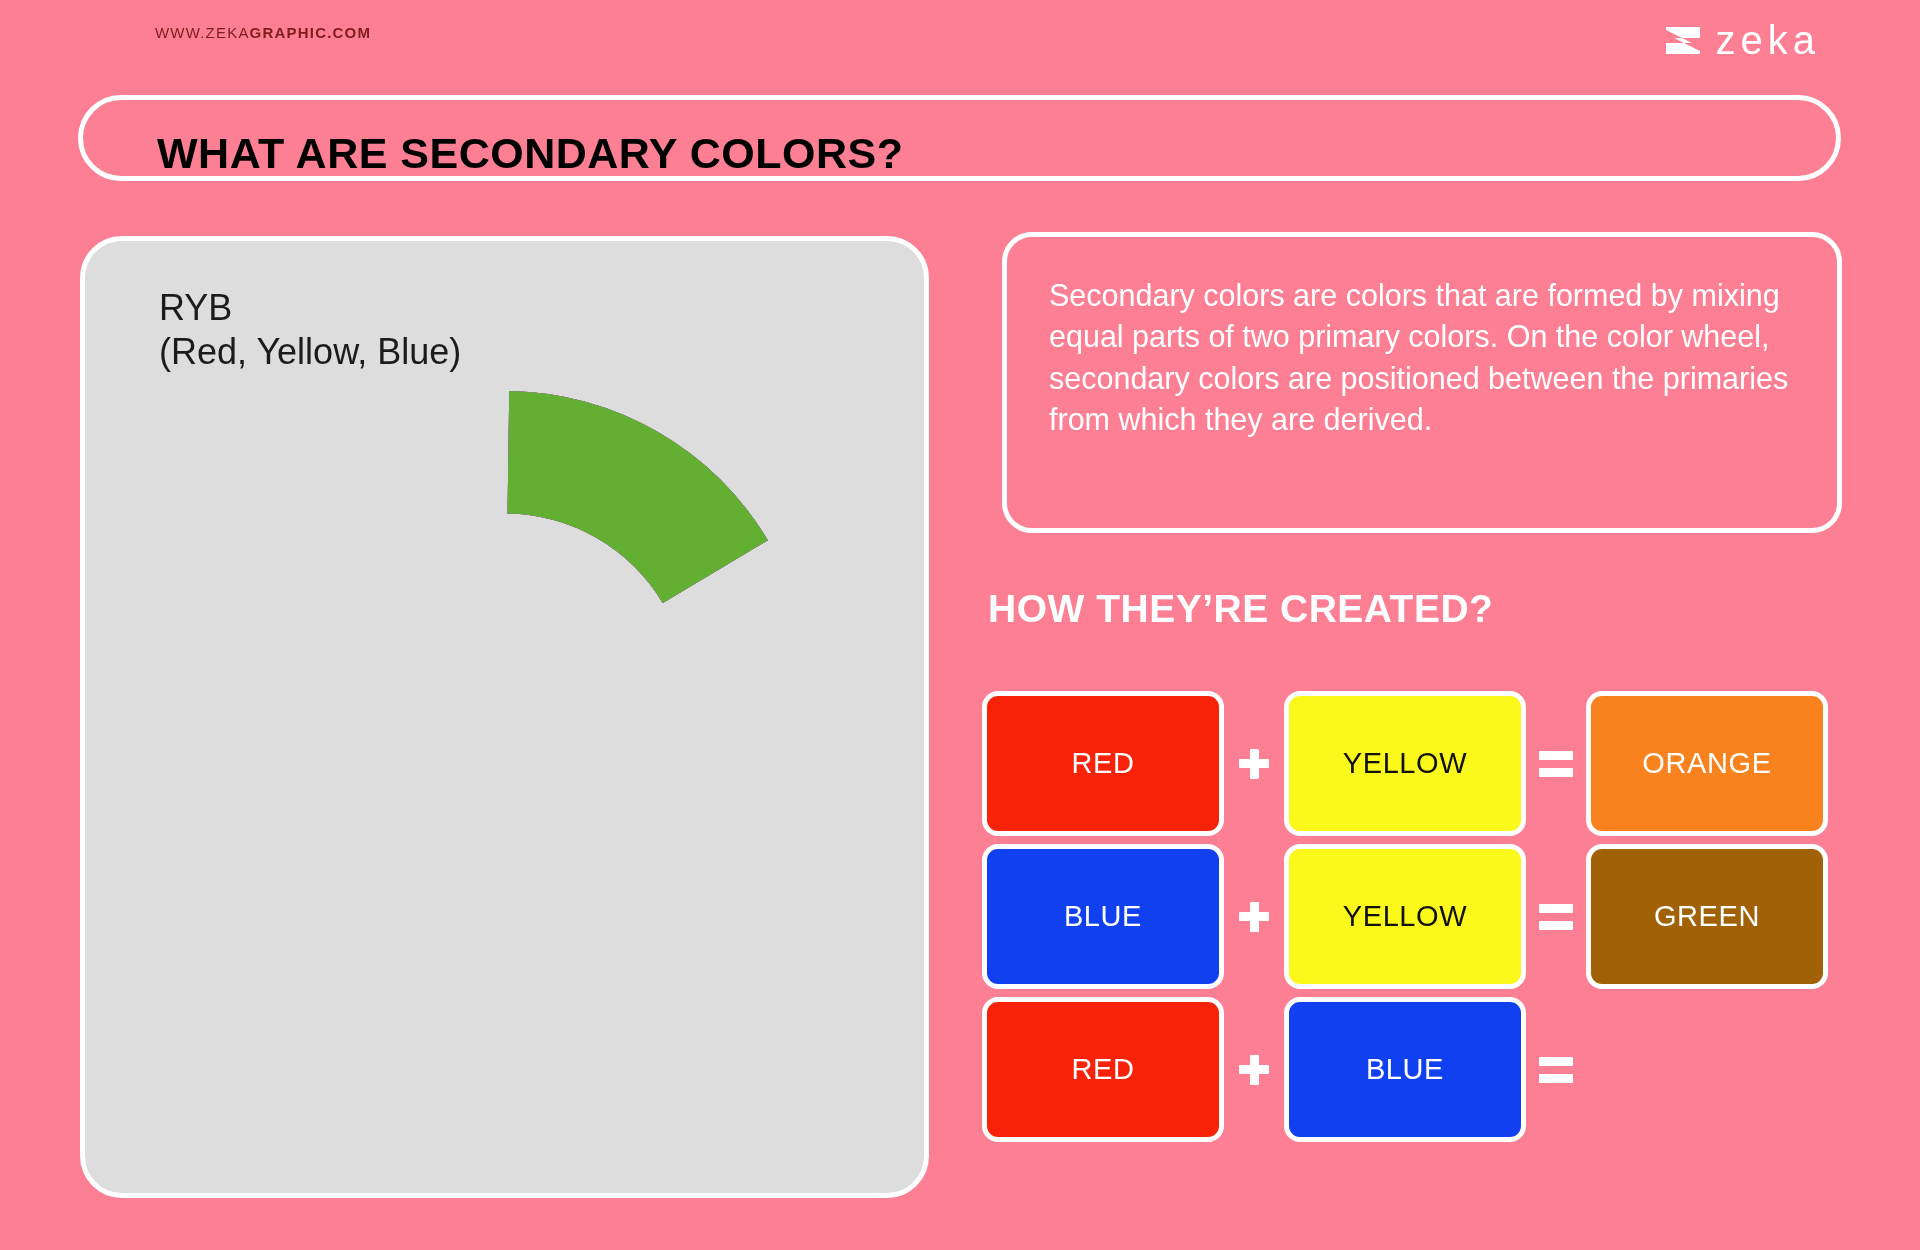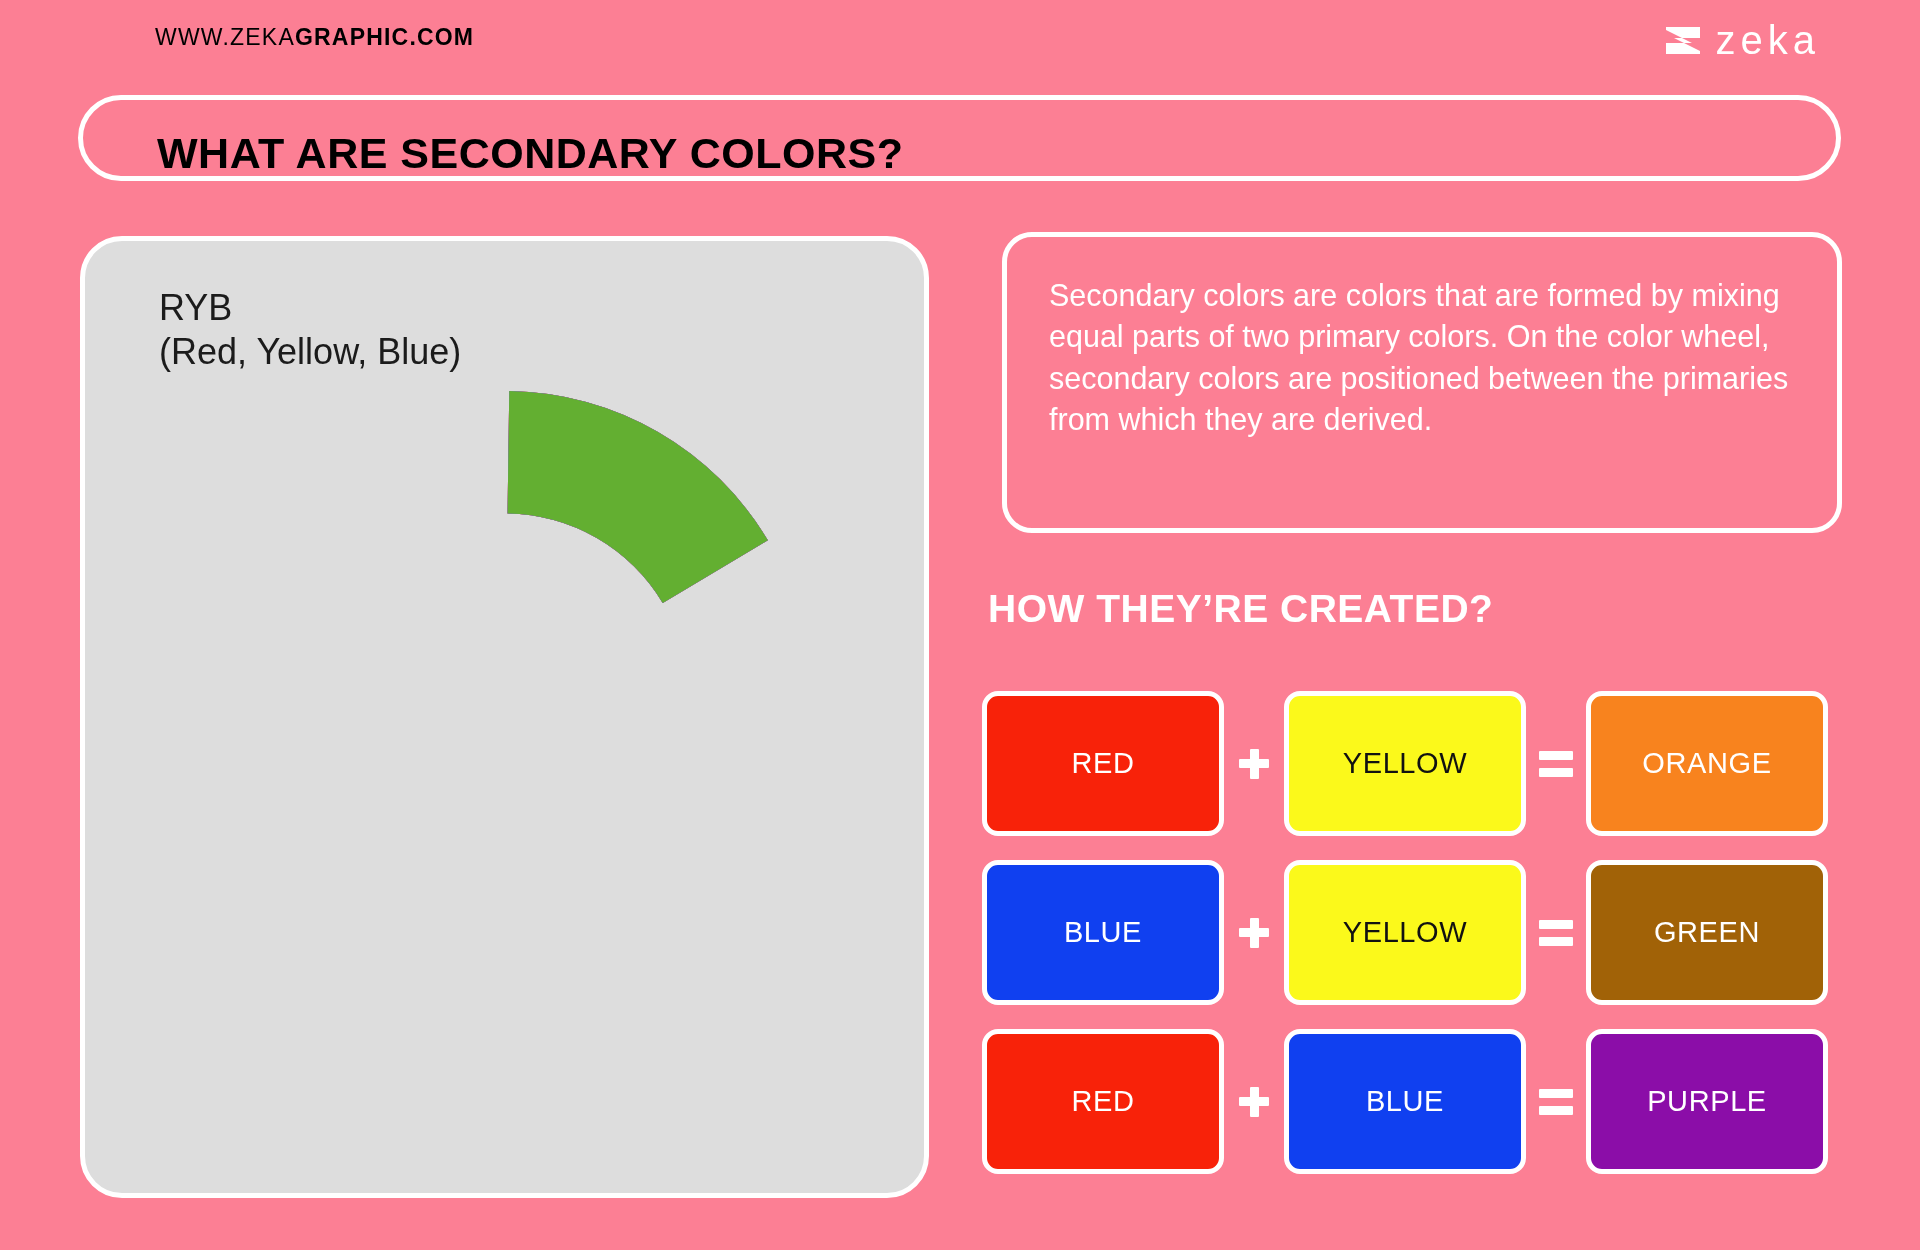--- a/index.html
+++ b/index.html
@@ -14,21 +14,21 @@
     width: 1920px; height: 1250px;
     background: #fc7f94;
   }
 
   
   .topbar {
     position: absolute; left: 0; top: 0; width: 1920px; height: 78px;
   }
   .site-url {
     position: absolute; left: 155px; top: 24px;
-    font-size: 23px; letter-spacing: 1.2px; color: #000000;
+    font-size: 15px; letter-spacing: 1.2px; color: #7f1d1d;
     white-space: nowrap;
   }
   .site-url .u-light { font-weight: 400; }
   .site-url .u-bold  { font-weight: 700; }
 
   .brand {
     position: absolute; right: 100px; top: 20px;
     display: flex; align-items: center; gap: 16px;
   }
   .brand-mark {
@@ -93,21 +93,21 @@
   .how-heading {
     position: absolute; left: 988px; top: 587px;
     font-size: 39px; font-weight: 700; color: #ffffff;
     letter-spacing: 0.5px; white-space: nowrap;
   }
 
   
   .eq-grid {
     position: absolute; left: 982px; top: 691px;
     width: 880px;
-    display: flex; flex-direction: column; gap: 24px;
+    display: flex; flex-direction: column; gap: 8px;
   }
   .eq-row {
     display: flex; align-items: center; height: 145px;
   }
   .swatch {
     width: 242px; height: 145px;
     border: 5px solid #ffffff; border-radius: 16px;
     display: flex; align-items: center; justify-content: center;
     font-size: 29px; font-weight: 400; letter-spacing: 0.6px;
   }
@@ -218,19 +218,16 @@
         </div>
         <div class="op" title="+">
           <span class="op-plus"></span>
         </div>
         <div class="swatch" style="background: rgb(16, 64, 240); color: rgb(255, 255, 255);">
           <span>BLUE</span>
         </div>
         <div class="op" title="=">
           <span class="op-eq"></span>
         </div>
-        <div class="swatch" style="background: rgb(139, 13, 168); color: rgb(255, 255, 255);">
-          <span>PURPLE</span>
-        </div>
       </div>
     </div>
 
 </div>
 
 </body></html>

